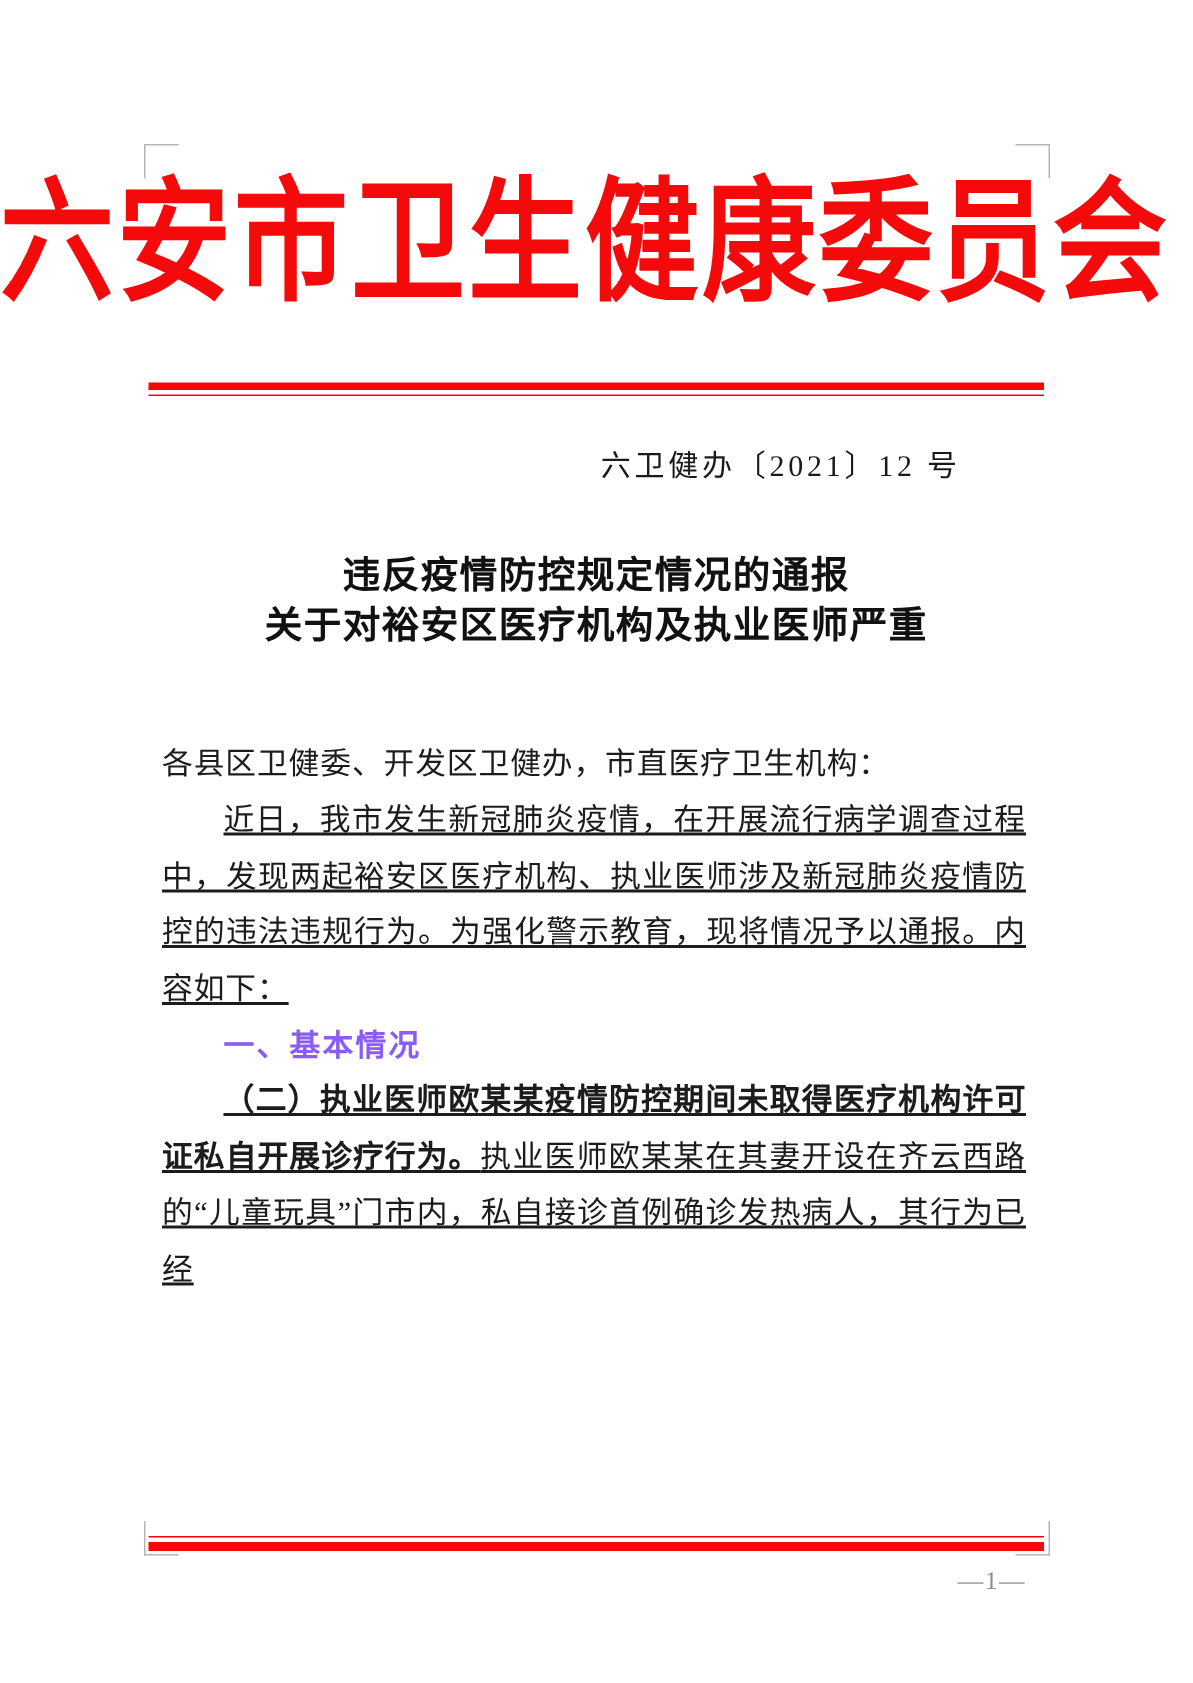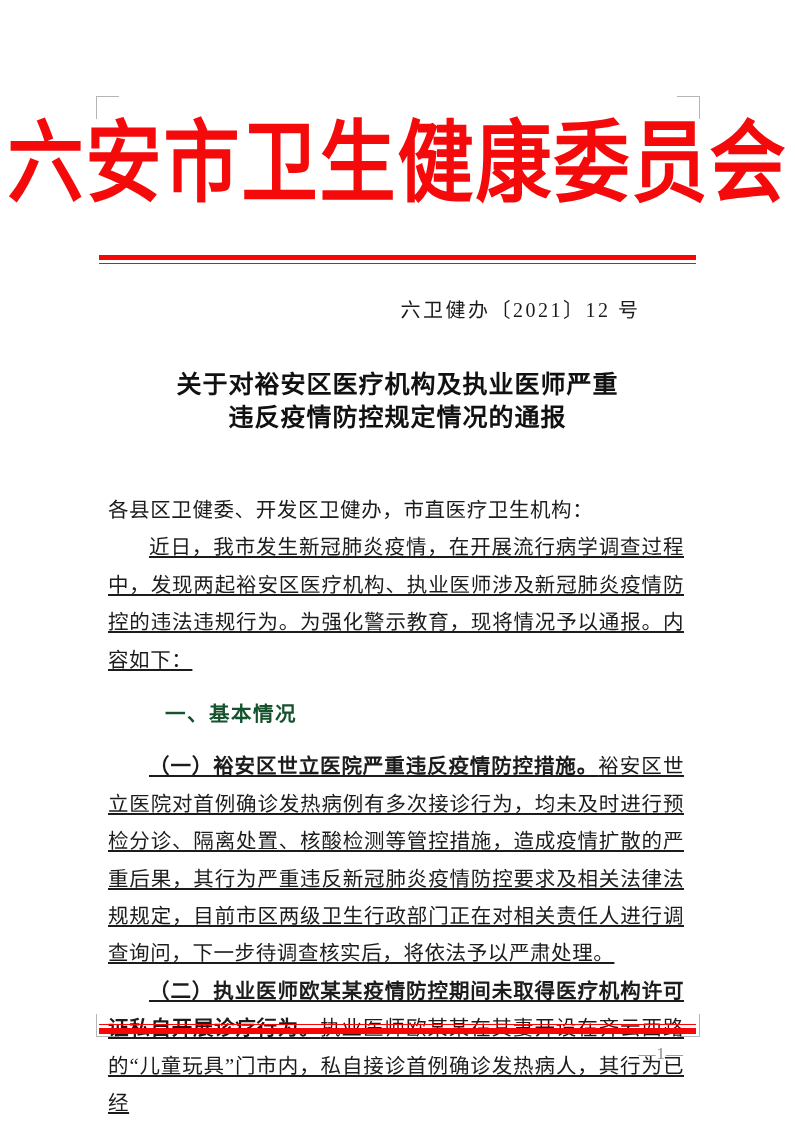--- a/index.html
+++ b/index.html
@@ -33,21 +33,21 @@
   .crop.tr { left: 677px; top: 96px;   border-right: 1px solid #b5b5b5; border-top: 1px solid #b5b5b5; }
   .crop.bl { left: 96px;  top: 1014px; border-left: 1px solid #b5b5b5; border-bottom: 1px solid #b5b5b5; }
   .crop.br { left: 677px; top: 1014px; border-right: 1px solid #b5b5b5; border-bottom: 1px solid #b5b5b5; }
 
   
   .masthead {
     position: absolute;
     left: 0;
     top: 118px;
     width: 795px;
-    text-align: center;
+    text-align: left;
     line-height: 1;
   }
   .masthead-title {
     display: inline-block;
     font-family: "Liberation Sans", "DejaVu Sans", sans-serif;
     font-weight: 700;
     font-size: 76px;
     letter-spacing: 2px;
     color: #f40a0a;
     transform: scaleY(1.18);
@@ -125,22 +125,22 @@
     font-weight: 700;
     letter-spacing: 0.4px;
   }
   .heading-1 {
     font-family: "Liberation Sans", "DejaVu Sans", sans-serif;
     font-weight: 700;
     font-size: 20.5px;
     line-height: 37.4px;
     letter-spacing: 1.5px;
     text-indent: 2em;
-    margin: 16px;
-    color: #14532d;
+    margin: 0;
+    color: #8b5cf6;
   }
 
   
   .rule-wrap-bottom {
     position: absolute;
     left: 99px;
     top: 1024px;
     width: 597px;
   }
   .rule-wrap-bottom .rule-thin-b { height: 1.4px; background: #fa0505; }
@@ -179,33 +179,32 @@
     <div class="rule-thick"></div>
     <div class="rule-gap"></div>
     <div class="rule-thin"></div>
   </div>
 
   <div class="doc-number">
     <span class="shift">六卫健办〔2021〕12 号</span>
   </div>
 
   <div class="doc-title">
+    <div>违反疫情防控规定情况的通报</div>
     <div>关于对裕安区医疗机构及执业医师严重</div>
-    <div>违反疫情防控规定情况的通报</div>
   </div>
 
   <div class="body-area">
 
     <p class="para">各县区卫健委、开发区卫健办，市直医疗卫生机构：</p>
 
     <p class="para indent">近日，我市发生新冠肺炎疫情，在开展流行病学调查过程中，发现两起裕安区医疗机构、执业医师涉及新冠肺炎疫情防控的违法违规行为。为强化警示教育，现将情况予以通报。内容如下：</p>
 
     <p class="heading-1">一、基本情况</p>
 
-    <p class="para indent"><span class="b-kai">（一）裕安区世立医院严重违反疫情防控措施。</span><span>裕安区世立医院对首例确诊发热病例有多次接诊行为，均未及时进行预检分诊、隔离处置、核酸检测等管控措施，造成疫情扩散的严重后果，其行为严重违反新冠肺炎疫情防控要求及相关法律法规规定，目前市区两级卫生行政部门正在对相关责任人进行调查询问，下一步待调查核实后，将依法予以严肃处理。</span></p>
 
     <p class="para indent"><span class="b-kai">（二）执业医师欧某某疫情防控期间未取得医疗机构许可证私自开展诊疗行为。</span><span>执业医师欧某某在其妻开设在齐云西路的“儿童玩具”门市内，私自接诊首例确诊发热病人，其行为已经</span></p>
 
   </div>
 
   <div class="rule-wrap-bottom">
     <div class="rule-thin-b"></div>
     <div class="rule-gap-b"></div>
     <div class="rule-thick-b"></div>
   </div>

